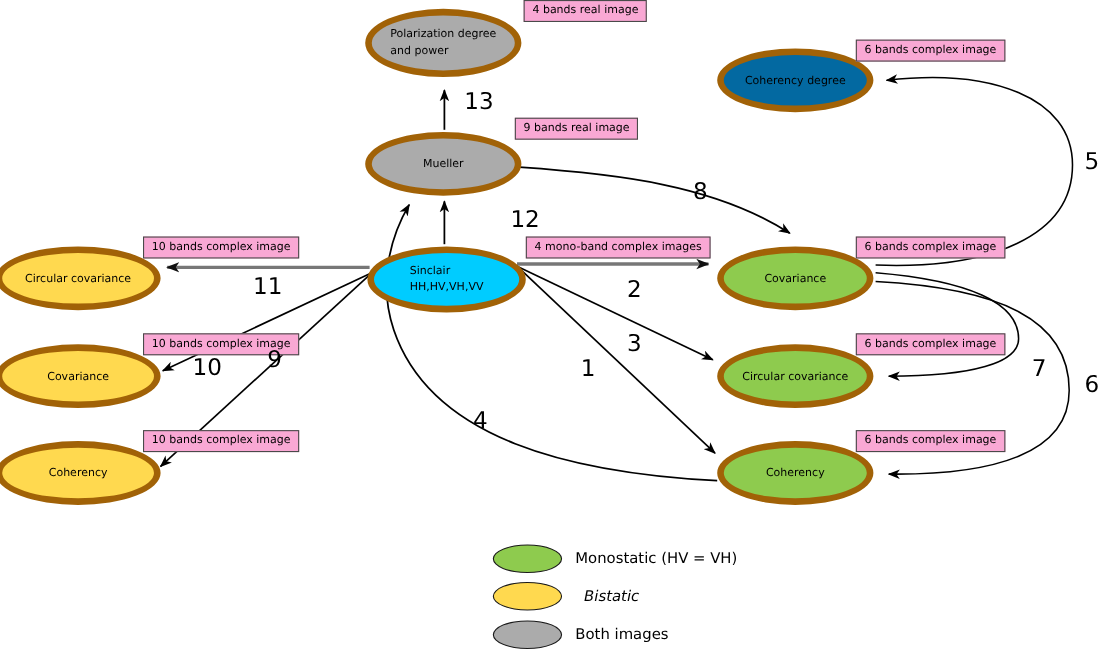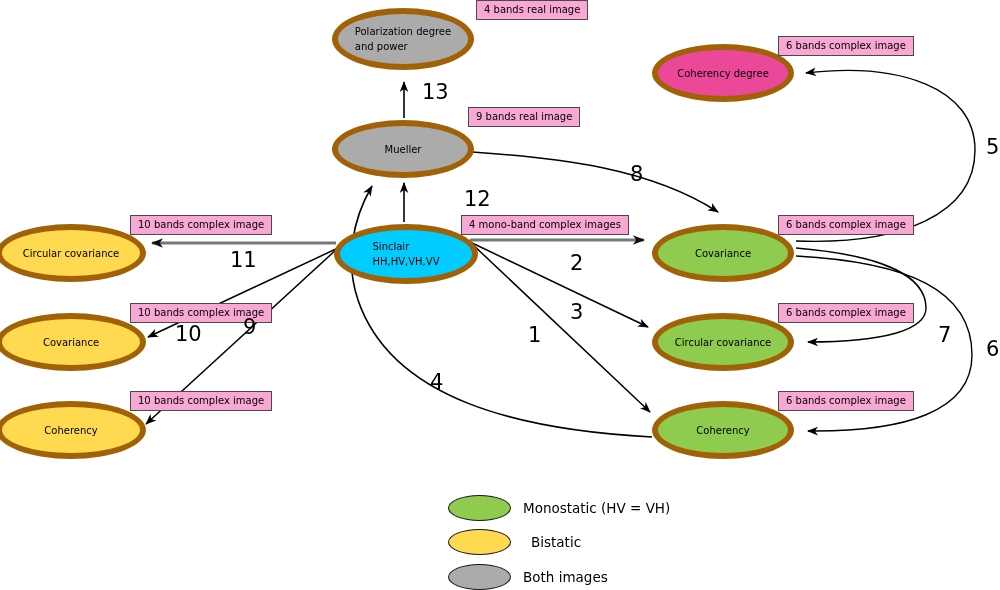--- a/index.html
+++ b/index.html
@@ -112,21 +112,21 @@
     <div class="lines"><span>Mueller</span></div>
   </div>
 
   <div class="node" style="left:334px;top:224px;width:144px;height:60px;background:#00ccff;">
     <div class="lines">
       <span>Sinclair</span><br>
       <span>HH,HV,VH,VV</span>
     </div>
   </div>
 
-  <div class="node" style="left:652px;top:44px;width:142px;height:58px;background:#ec4899;">
+  <div class="node" style="left:652px;top:44px;width:142px;height:58px;background:#0369a1;">
     <div class="lines"><span>Coherency degree</span></div>
   </div>
 
   <div class="node" style="left:652px;top:224px;width:142px;height:58px;background:#8ecb4e;">
     <div class="lines"><span>Covariance</span></div>
   </div>
 
   <div class="node" style="left:652px;top:313px;width:142px;height:58px;background:#8ecb4e;">
     <div class="lines"><span>Circular covariance</span></div>
   </div>
@@ -143,21 +143,21 @@
     <div class="lines"><span>Covariance</span></div>
   </div>
 
   <div class="node" style="left:-4px;top:401px;width:150px;height:58px;background:#ffd94f;">
     <div class="lines"><span>Coherency</span></div>
   </div>
 
   <div class="badge" style="left:476px;top:0px;">4 bands real image</div>
   <div class="badge" style="left:468px;top:107px;">9 bands real image</div>
   <div class="badge" style="left:778px;top:36px;">6 bands complex image</div>
-  <div class="badge" style="left:461px;top:215px;text-align:center;">4 mono-band complex images</div>
+  <div class="badge" style="left:478px;top:215px;text-align:center;">4 mono-band complex images</div>
   <div class="badge" style="left:778px;top:215px;">6 bands complex image</div>
   <div class="badge" style="left:778px;top:303px;">6 bands complex image</div>
   <div class="badge" style="left:778px;top:391px;">6 bands complex image</div>
   <div class="badge" style="left:130px;top:215px;">10 bands complex image</div>
   <div class="badge" style="left:130px;top:303px;">10 bands complex image</div>
   <div class="badge" style="left:130px;top:391px;">10 bands complex image</div>
 
   <div class="elabel" style="left:528px;top:328px;">1</div>
   <div class="elabel" style="left:570px;top:256px;">2</div>
   <div class="elabel" style="left:570px;top:305px;">3</div>
@@ -169,18 +169,18 @@
   <div class="elabel" style="left:243px;top:320px;">9</div>
   <div class="elabel" style="left:175px;top:327px;">10</div>
   <div class="elabel" style="left:230px;top:253px;">11</div>
   <div class="elabel" style="left:424px;top:192px;margin-left:40px;">12</div>
   <div class="elabel" style="left:422px;top:85px;">13</div>
 
   <div class="legend-ell" style="left:448px;top:495px;width:63px;height:26px;background:#8ecb4e;"></div>
   <div class="legend-txt" style="left:523px;top:500px;">Monostatic (HV = VH)</div>
 
   <div class="legend-ell" style="left:448px;top:529px;width:63px;height:26px;background:#ffd94f;"></div>
-  <div class="legend-txt" style="left:531px;top:534px;">Bistatic</div>
+  <div class="legend-txt" style="left:531px;top:534px;font-style:italic;">Bistatic</div>
 
   <div class="legend-ell" style="left:448px;top:564px;width:63px;height:26px;background:#ababab;"></div>
   <div class="legend-txt" style="left:523px;top:569px;">Both images</div>
 
 </div>
 
 </body></html>

